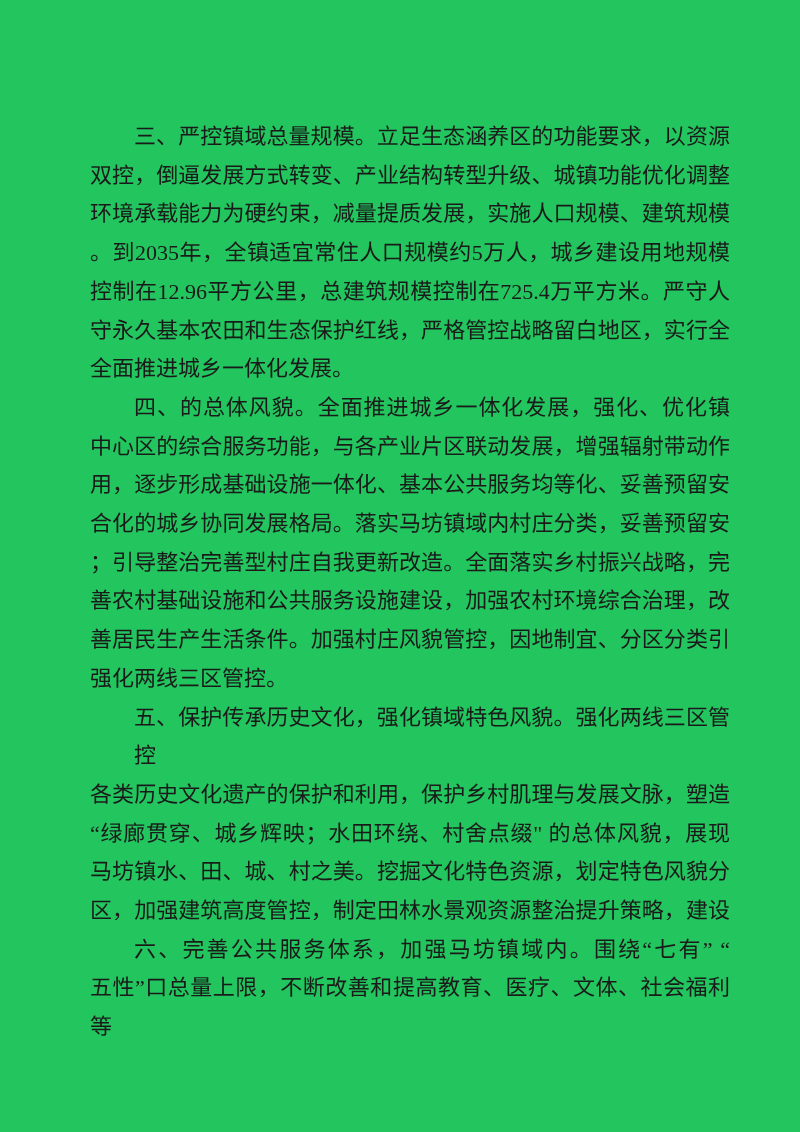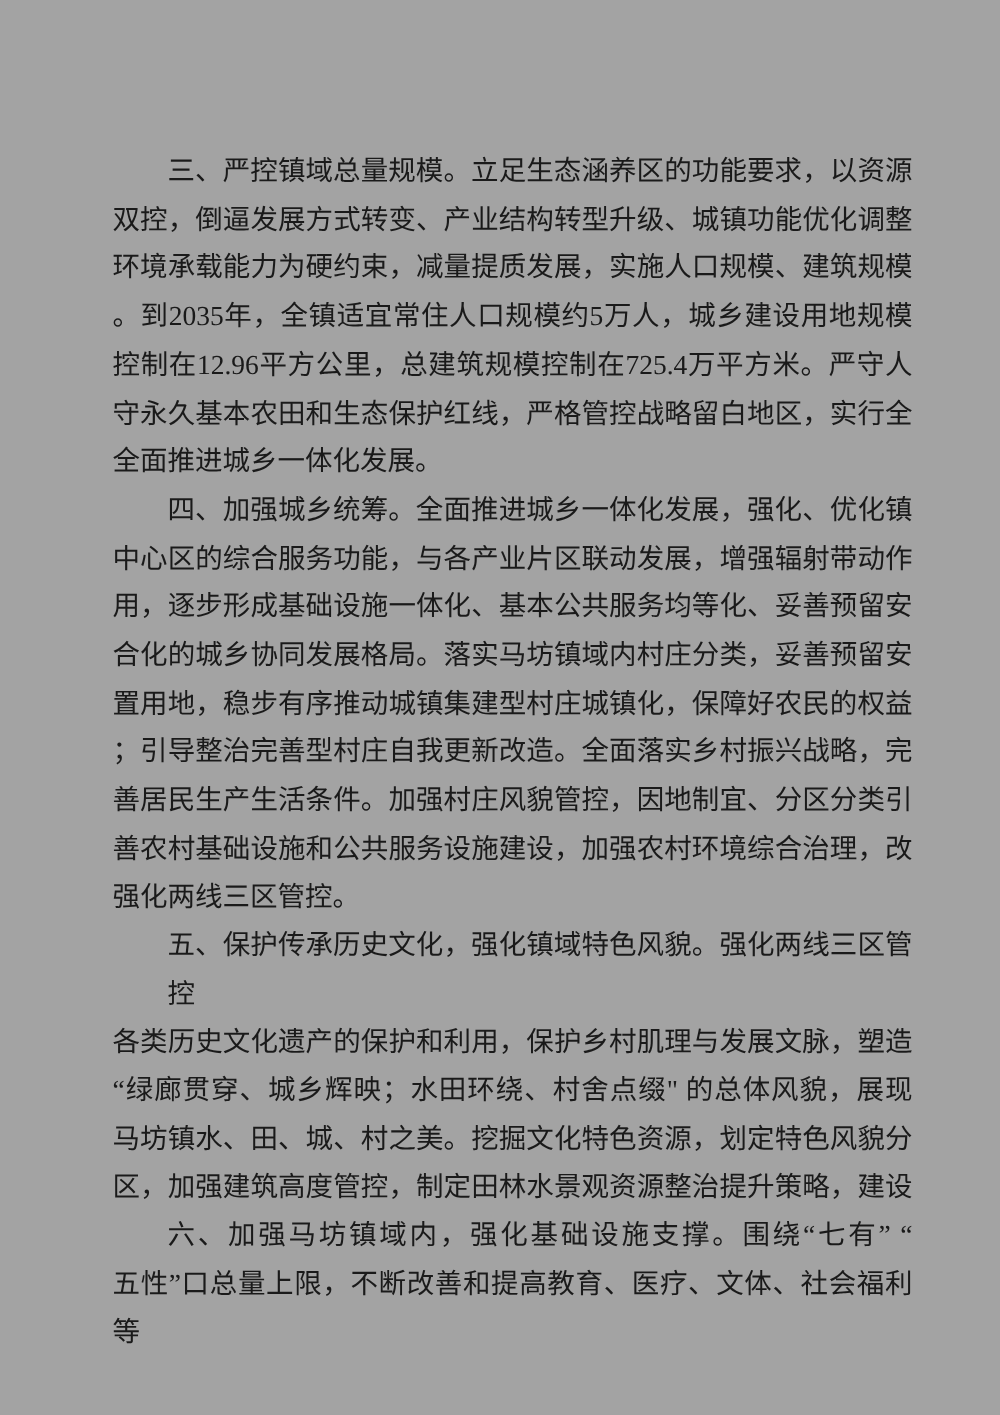--- a/index.html
+++ b/index.html
@@ -4,21 +4,21 @@
 <style>
   html, body {
     margin: 0;
     padding: 0;
     background: #ffffff;
   }
   .page {
     position: relative;
     width: 800px;
     height: 1132px;
-    background: #a3a3a3;
+    background: #22c55e;
     overflow: hidden;
     font-family: "Liberation Serif", "DejaVu Serif", serif;
   }
   .text-block {
     position: absolute;
     left: 90px;
     top: 118px;
     width: 640px;
     font-size: 22px;
     line-height: 38.7px;
@@ -43,30 +43,29 @@
 
 <div class="page">
   <div class="text-block" style="color: rgb(26, 26, 26);">
       <div class="line indent fill">三、严控镇域总量规模。立足生态涵养区的功能要求，以资源</div>
       <div class="line fill">双控，倒逼发展方式转变、产业结构转型升级、城镇功能优化调整</div>
       <div class="line fill">环境承载能力为硬约束，减量提质发展，实施人口规模、建筑规模</div>
       <div class="line fill">。到2035年，全镇适宜常住人口规模约5万人，城乡建设用地规模</div>
       <div class="line fill">控制在12.96平方公里，总建筑规模控制在725.4万平方米。严守人</div>
       <div class="line fill">守永久基本农田和生态保护红线，严格管控战略留白地区，实行全</div>
       <div class="line">全面推进城乡一体化发展。</div>
-      <div class="line indent fill">四、加强城乡统筹。全面推进城乡一体化发展，强化、优化镇</div>
+      <div class="line indent fill">四、的总体风貌。全面推进城乡一体化发展，强化、优化镇</div>
       <div class="line fill">中心区的综合服务功能，与各产业片区联动发展，增强辐射带动作</div>
       <div class="line fill">用，逐步形成基础设施一体化、基本公共服务均等化、妥善预留安</div>
       <div class="line fill">合化的城乡协同发展格局。落实马坊镇域内村庄分类，妥善预留安</div>
-      <div class="line fill">置用地，稳步有序推动城镇集建型村庄城镇化，保障好农民的权益</div>
       <div class="line fill">；引导整治完善型村庄自我更新改造。全面落实乡村振兴战略，完</div>
+      <div class="line fill">善农村基础设施和公共服务设施建设，加强农村环境综合治理，改</div>
       <div class="line fill">善居民生产生活条件。加强村庄风貌管控，因地制宜、分区分类引</div>
-      <div class="line fill">善农村基础设施和公共服务设施建设，加强农村环境综合治理，改</div>
       <div class="line">强化两线三区管控。</div>
       <div class="line indent fill">五、保护传承历史文化，强化镇域特色风貌。强化两线三区管控</div>
       <div class="line fill">各类历史文化遗产的保护和利用，保护乡村肌理与发展文脉，塑造</div>
       <div class="line fill">“绿廊贯穿、城乡辉映；水田环绕、村舍点缀" 的总体风貌，展现</div>
       <div class="line fill">马坊镇水、田、城、村之美。挖掘文化特色资源，划定特色风貌分</div>
       <div class="line fill">区，加强建筑高度管控，制定田林水景观资源整治提升策略，建设</div>
-      <div class="line indent fill">六、加强马坊镇域内，强化基础设施支撑。围绕“七有” “</div>
+      <div class="line indent fill">六、完善公共服务体系，加强马坊镇域内。围绕“七有” “</div>
       <div class="line fill">五性”口总量上限，不断改善和提高教育、医疗、文体、社会福利等</div>
     </div>
 </div>
 
 </body></html>

